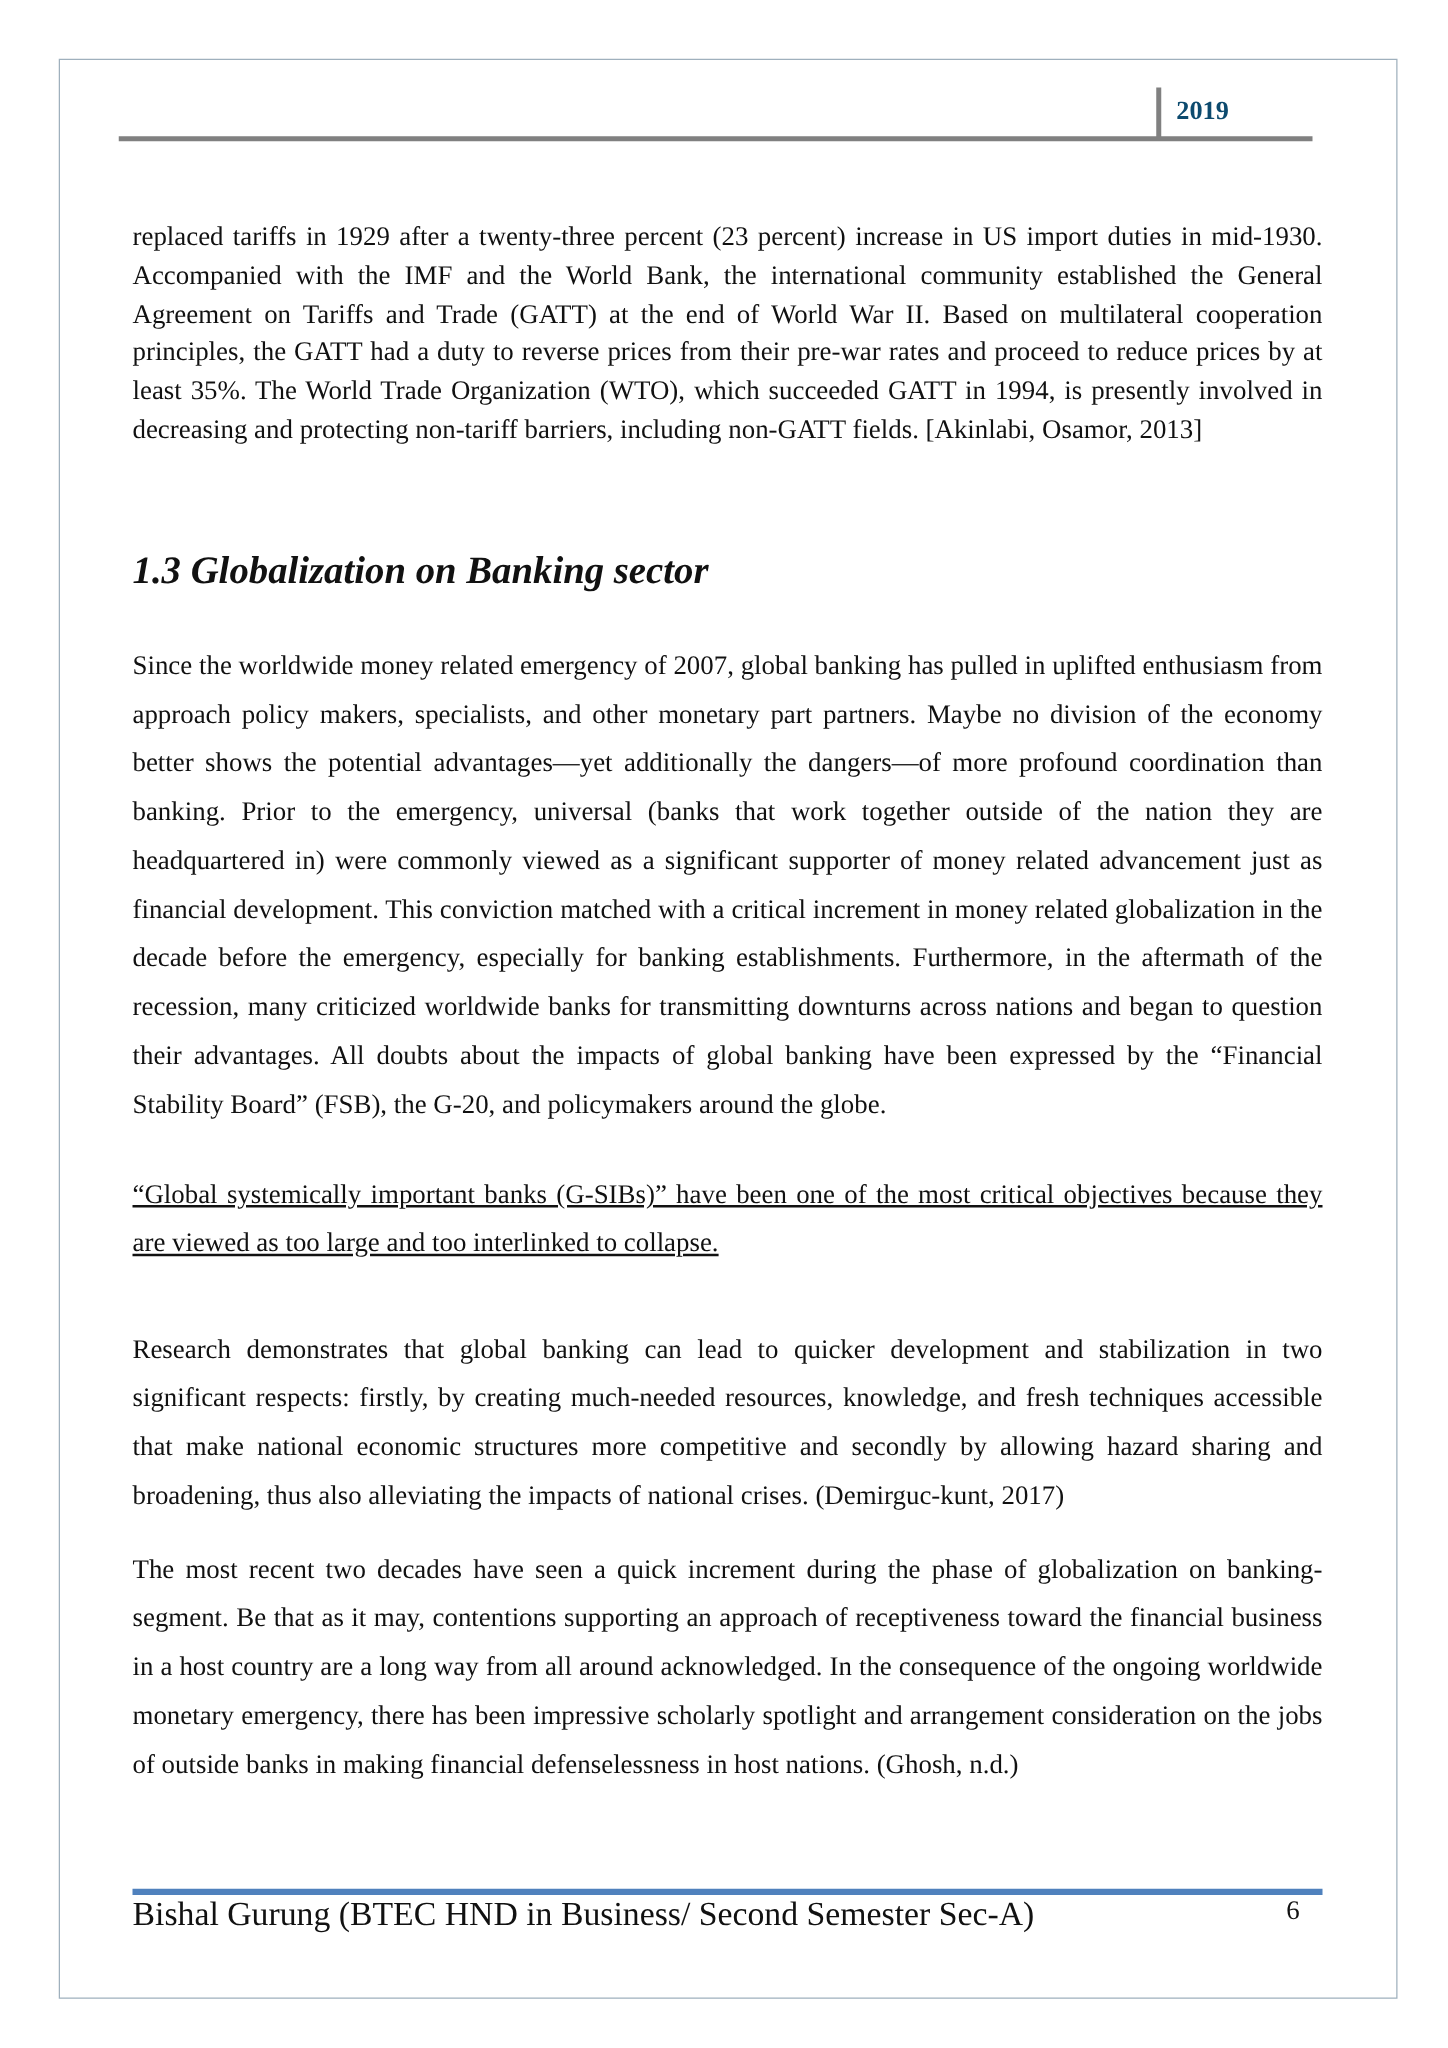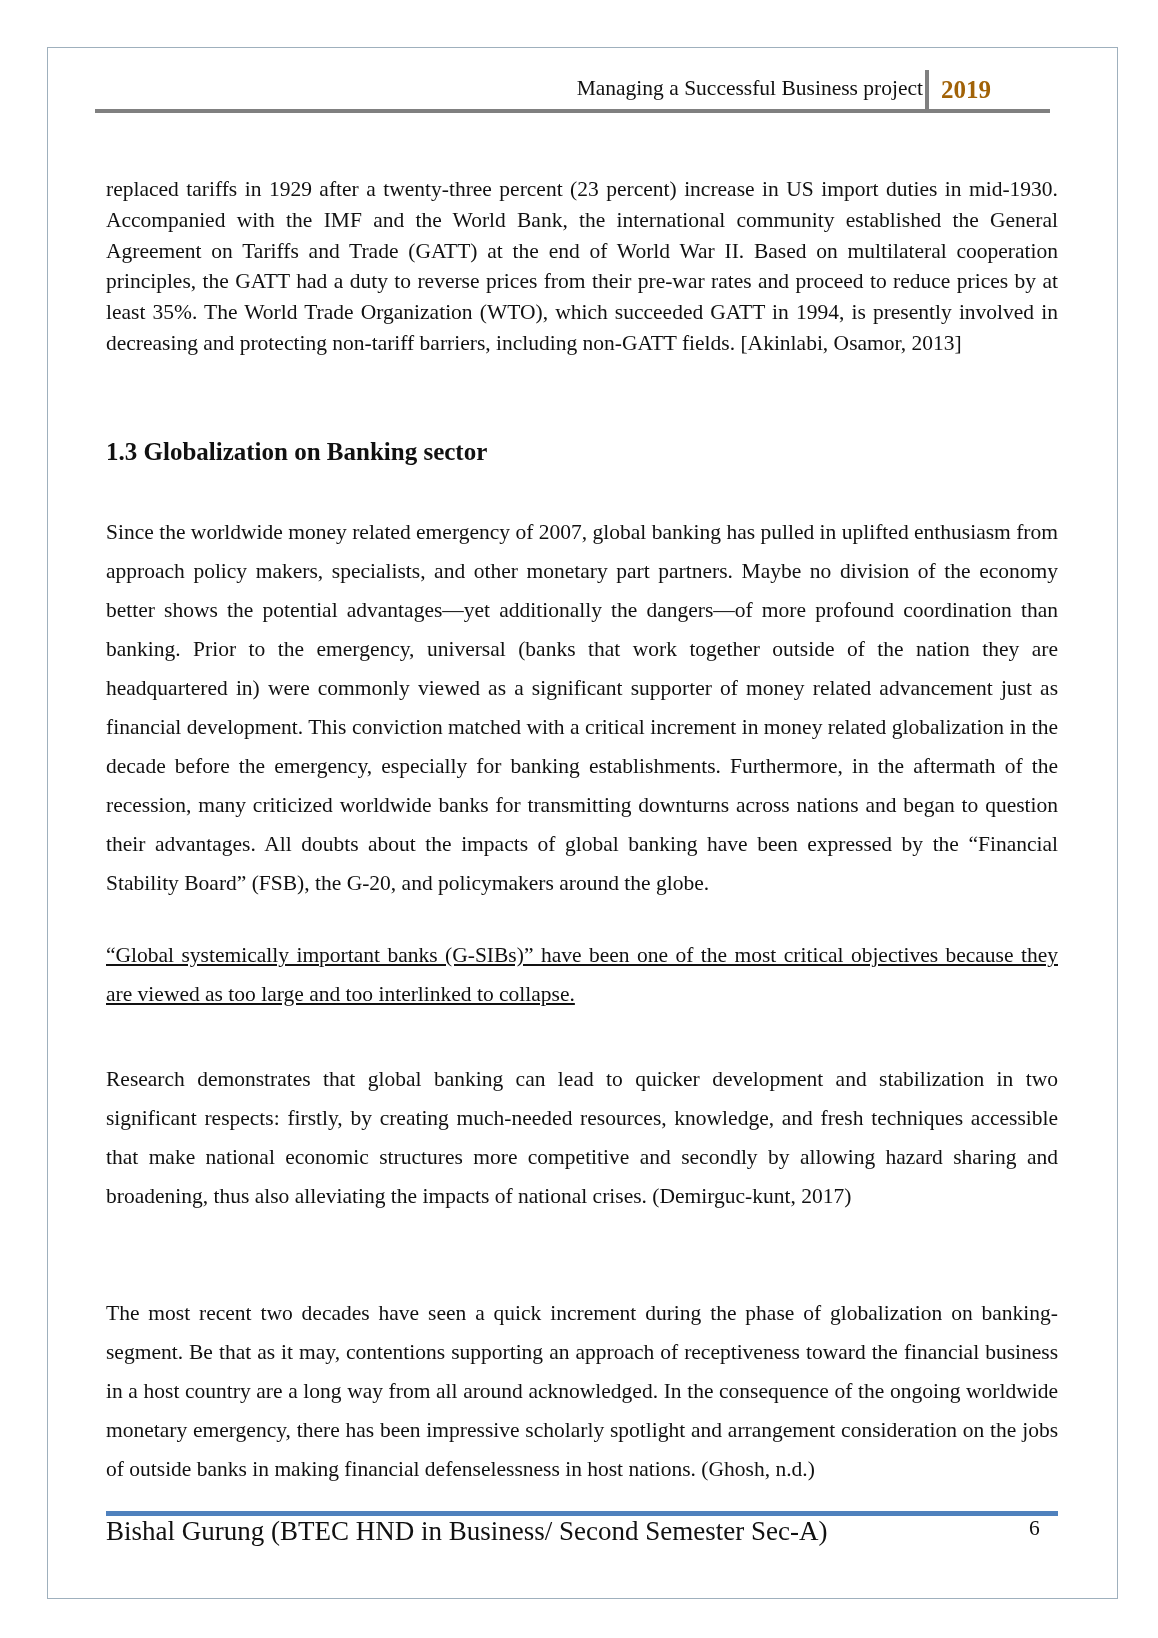--- a/index.html
+++ b/index.html
@@ -4,38 +4,37 @@
 <style>
   html, body { margin: 0; padding: 0; background: #ffffff; }
   body { width: 1158px; height: 1638px; position: relative; overflow: hidden;
          font-family: "Liberation Serif", "DejaVu Serif", serif; color: #111; }
   .page-frame { position: absolute; left: 47px; top: 47px; width: 1071px; height: 1552px;
                 border: 1px solid #9fb0bd; box-sizing: border-box; }
   .header { position: absolute; left: 95px; top: 66px; width: 955px; height: 48px; }
   .header-rule { position: absolute; left: 0; top: 43px; width: 955px; height: 4px; background: #808080; }
   .header-title { position: absolute; right: 127px; top: 10px; font-size: 21.5px; white-space: nowrap; }
   .header-divider { position: absolute; left: 830px; top: 4px; width: 4px; height: 42px; background: #808080; }
-  .header-year { position: absolute; left: 846px; top: 10px; font-size: 25px; font-weight: bold; color: #a16207; }
+  .header-year { position: absolute; left: 846px; top: 10px; font-size: 21px; font-weight: bold; color: #0c4a6e; }
 
   .body-text { position: absolute; left: 106px; width: 952px; font-size: 21.5px; text-align: justify; margin-top: 36px; }
   .p-tight { line-height: 30.8px; margin: 0; }
   .p-loose { line-height: 39px; margin: 0; }
-  .heading { position: absolute; left: 106px; top: 438px; font-size: 25px; font-weight: bold; margin: 0; }
+  .heading { position: absolute; left: 106px; top: 438px; font-size: 31px; font-weight: bold; margin: 0; font-style: italic; }
 
   .footer-rule { position: absolute; left: 106px; top: 1511px; width: 952px; height: 5px; background: #4f81bd; }
   .footer-left { position: absolute; left: 106px; top: 1516px; font-size: 27px; white-space: nowrap; }
   .footer-page { position: absolute; left: 1029px; top: 1516px; font-size: 21.5px; }
 </style>
 </head>
 <body>
 
 <div class="page-frame"></div>
 
 <div class="header">
-  <span class="header-title">Managing a Successful Business project</span>
   <span class="header-divider"></span>
   <span class="header-year">2019</span>
   <div class="header-rule"></div>
 </div>
 
 <div class="body-text" style="top:138px;">
   <p class="p-tight">replaced tariffs in 1929 after a twenty-three percent (23 percent) increase in US import duties in mid-1930. Accompanied with the IMF and the World Bank, the international community established the General Agreement on Tariffs and Trade (GATT) at the end of World War II. Based on multilateral cooperation principles, the GATT had a duty to reverse prices from their pre-war rates and proceed to reduce prices by at least 35%. The World Trade Organization (WTO), which succeeded GATT in 1994, is presently involved in decreasing and protecting non-tariff barriers, including non-GATT fields. [Akinlabi, Osamor, 2013]</p>
 </div>
 
 <h2 class="heading">1.3 Globalization on Banking sector</h2>
@@ -45,19 +44,19 @@
 </div>
 
 <div class="body-text" style="top:900px;text-decoration:underline;">
   <p class="p-loose">“Global systemically important banks (G-SIBs)” have been one of the most critical objectives because they are viewed as too large and too interlinked to collapse.</p>
 </div>
 
 <div class="body-text" style="top:1024px;">
   <p class="p-loose">Research demonstrates that global banking can lead to quicker development and stabilization in two significant respects: firstly, by creating much-needed resources, knowledge, and fresh techniques accessible that make national economic structures more competitive and secondly by allowing hazard sharing and broadening, thus also alleviating the impacts of national crises. (Demirguc-kunt, 2017)</p>
 </div>
 
-<div class="body-text" style="top:1258px;">
+<div class="body-text" style="top:1200px;">
   <p class="p-loose">The most recent two decades have seen a quick increment during the phase of globalization on banking-segment. Be that as it may, contentions supporting an approach of receptiveness toward the financial business in a host country are a long way from all around acknowledged. In the consequence of the ongoing worldwide monetary emergency, there has been impressive scholarly spotlight and arrangement consideration on the jobs of outside banks in making financial defenselessness in host nations. (Ghosh, n.d.)</p>
 </div>
 
 <div class="footer-rule"></div>
 <span class="footer-left">Bishal Gurung (BTEC HND in Business/ Second Semester Sec-A)</span>
 <span class="footer-page">6</span>
 
 </body></html>

